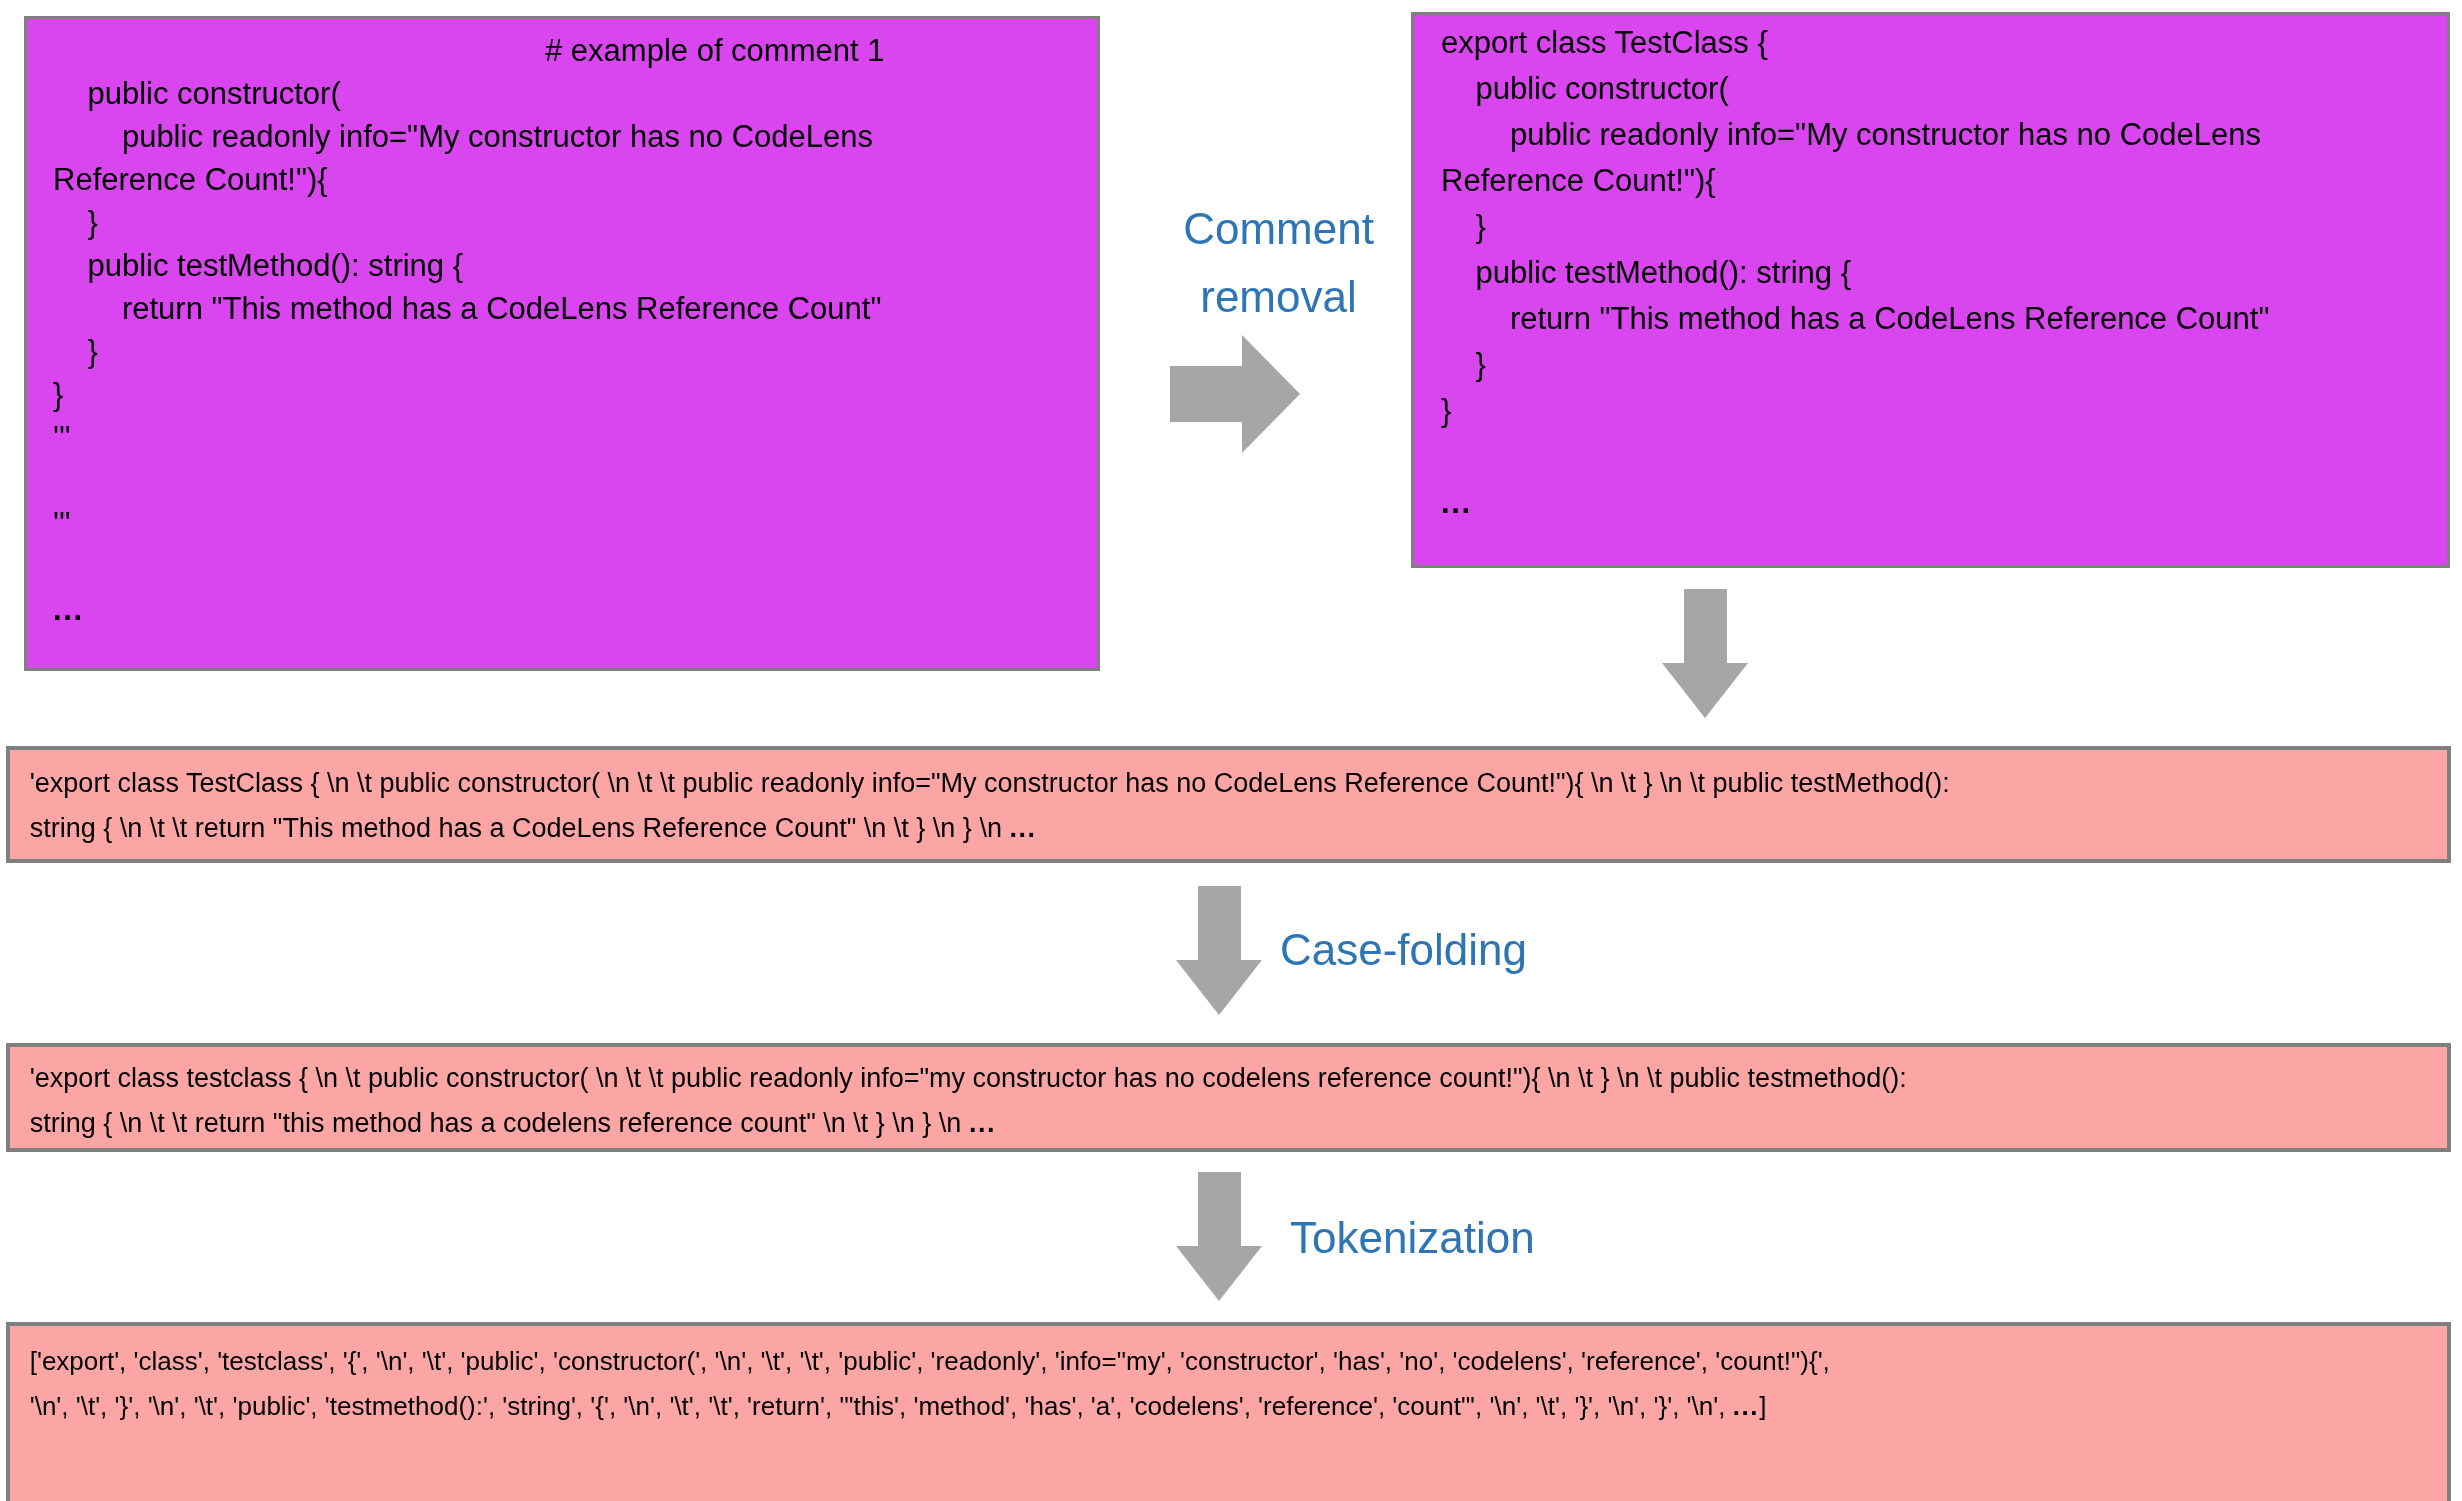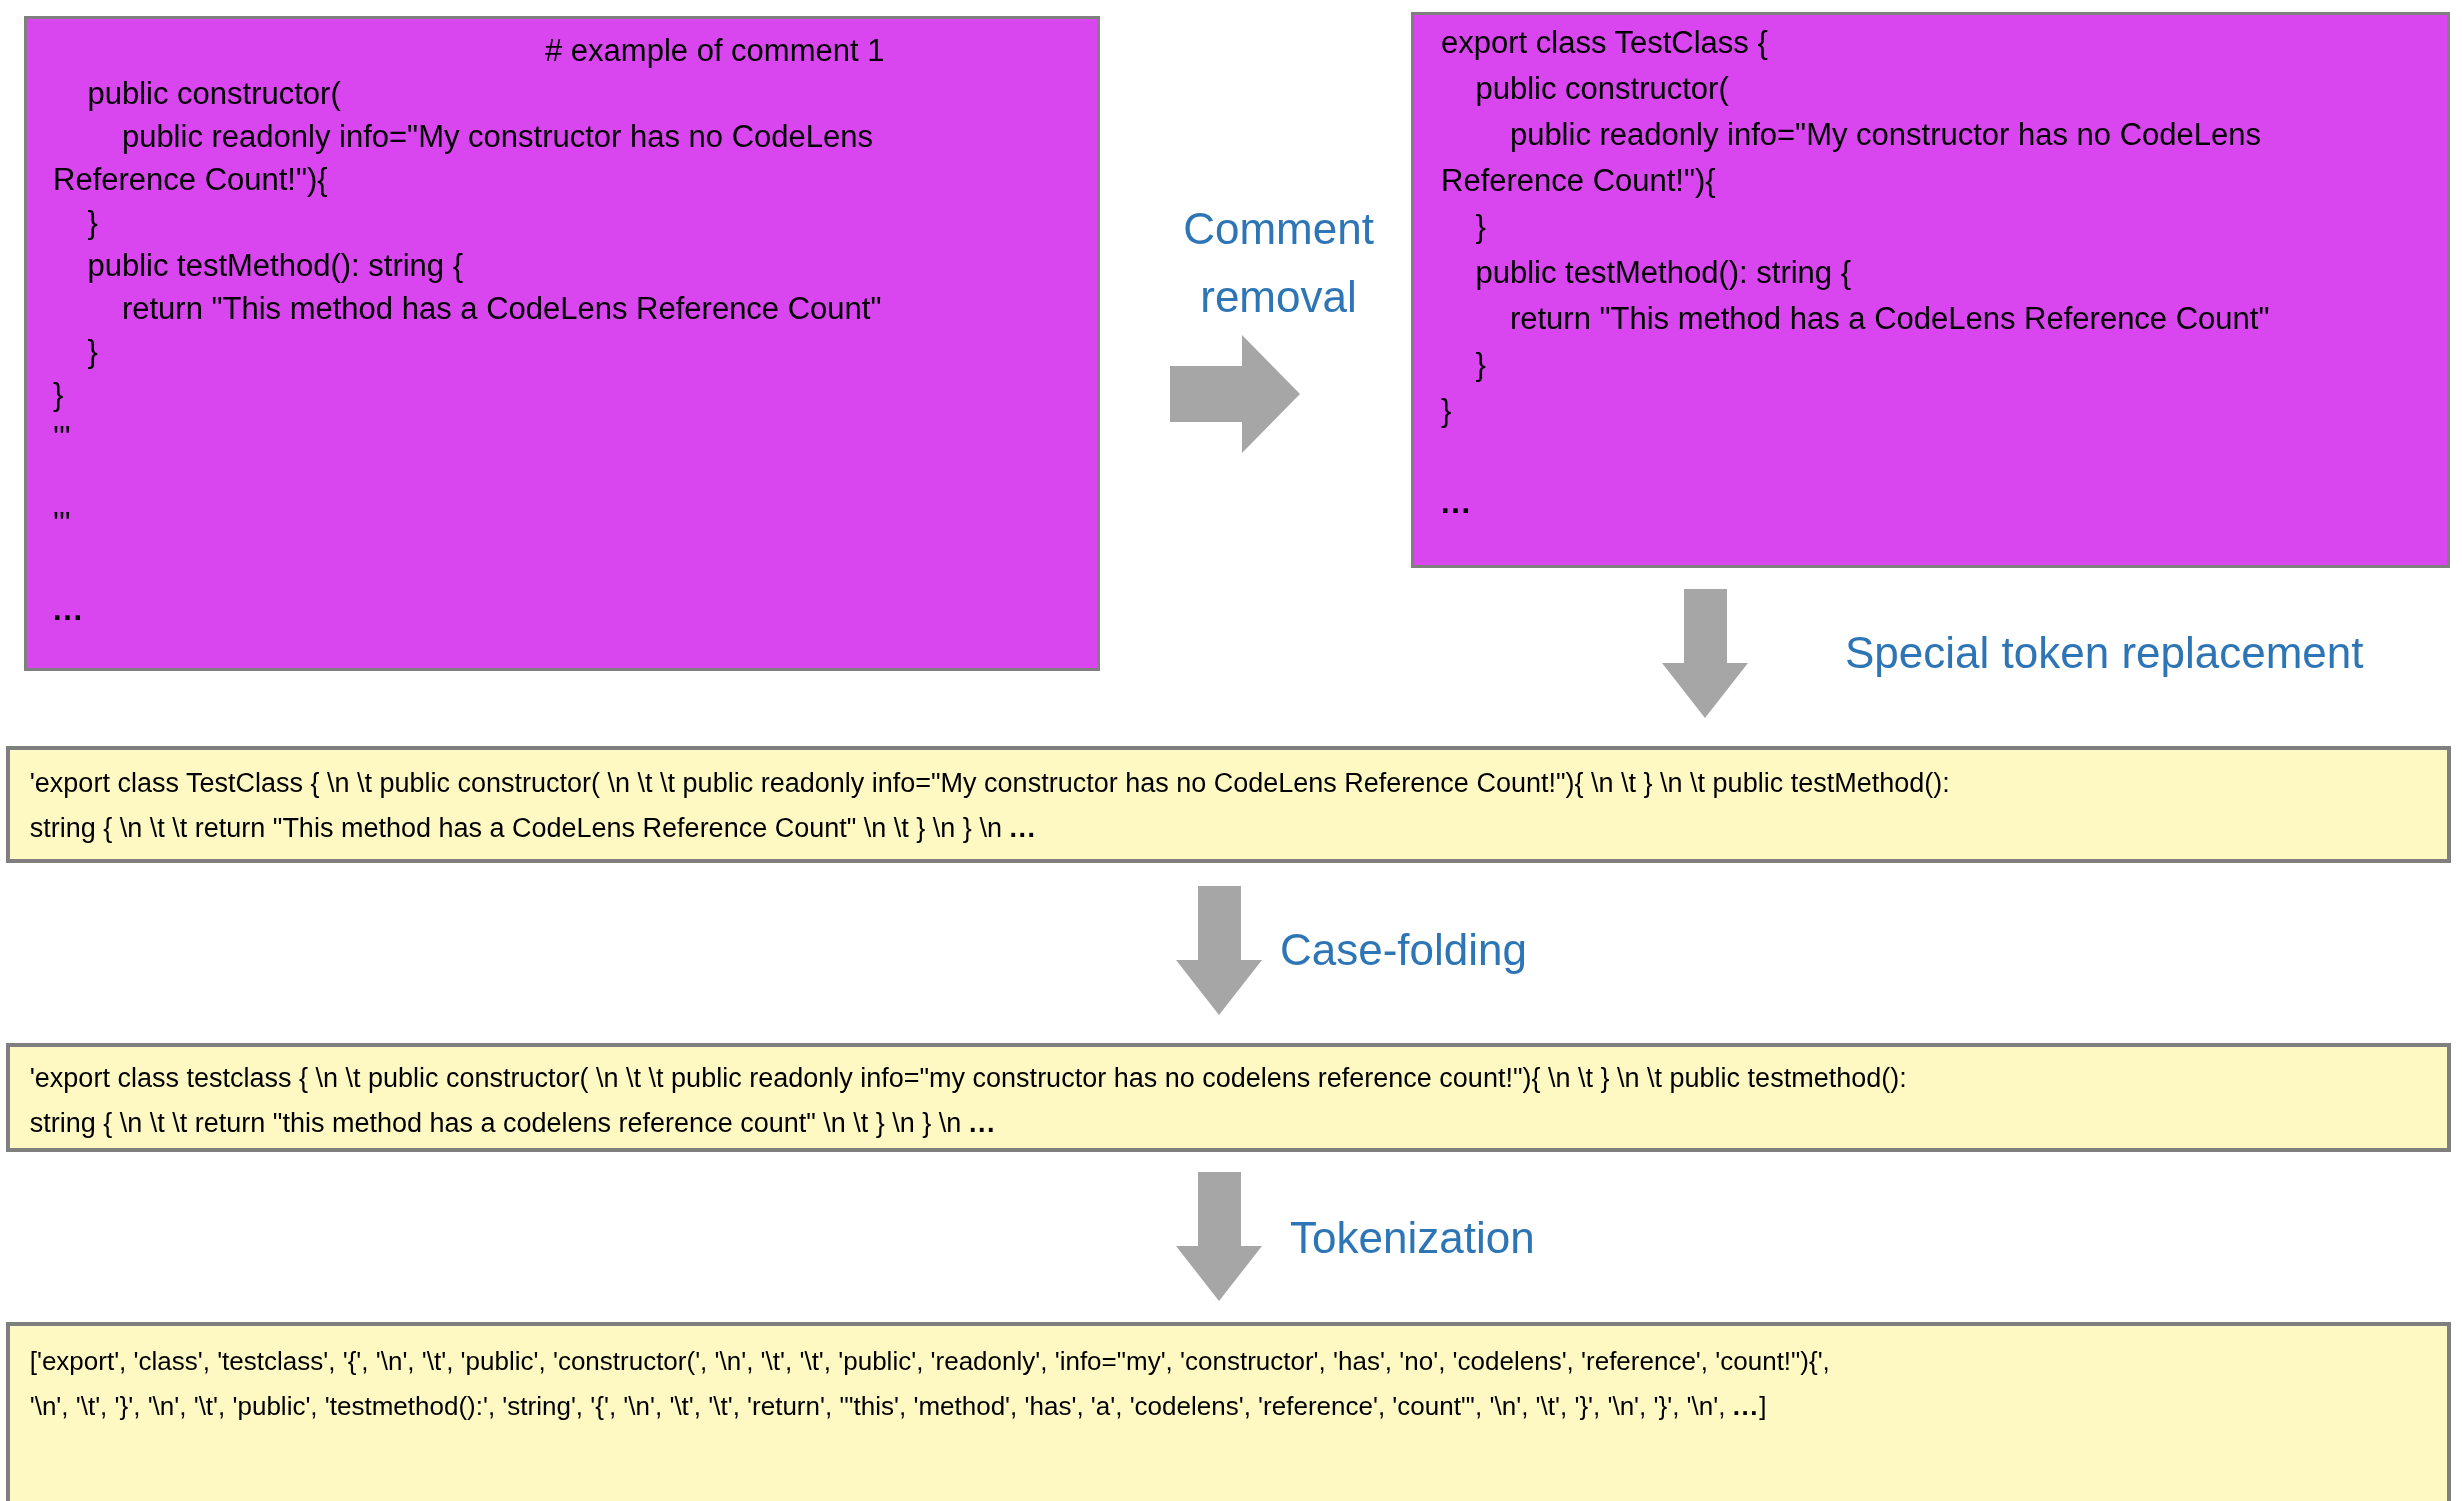--- a/index.html
+++ b/index.html
@@ -24,21 +24,21 @@
   }
   .box-top { font-size: 31px; }
   .box-top .code-line { height: 43px; line-height: 43px; }
   #box-clean .code-line { height: 46px; line-height: 46px; }
   .ellipsis-line { font-weight: bold; letter-spacing: 1.6px; }
   .line-with-comment { position: relative; }
   .inline-comment { position: absolute; left: 492px; top: 0; }
 
   .widebox {
     position: absolute;
-    background: #fef9c3;
+    background: #fca5a5;
     border: 4px solid #7f7f7f;
     box-sizing: border-box;
   }
   .widebox .flow-line {
     white-space: pre;
     overflow: hidden;
     height: 45px;
     line-height: 45px;
   }
   .bold-dots { font-weight: bold; letter-spacing: 1.6px; }
@@ -119,21 +119,20 @@
     <div class="code-line">    }</div>
     <div class="code-line">}</div>
     <div class="code-line"></div>
     <div class="code-line ellipsis-line">...</div>
   </div>
 
   <div class="arrow arrow-down" style="left:1662px; top:589px;">
     <div class="stem"></div>
     <div class="head"></div>
   </div>
-  <div class="stage-label" style="left:1845px; top:619px;">Special token replacement</div>
 
   <div class="widebox" style="left:6.4px; top:746px; width:2445px; height:117px; padding:11.3px 19.3px 0; font-size:27px;">
     <div class="flow-line"><span>'export class TestClass { \n \t public constructor( \n \t \t public readonly info="My constructor has no CodeLens Reference Count!"){ \n \t } \n \t public testMethod():</span></div>
     <div class="flow-line"><span>string { \n \t \t return "This method has a CodeLens Reference Count" \n \t } \n } \n </span><span class="bold-dots">...</span></div>
   </div>
 
   <div class="arrow arrow-down" style="left:1176px; top:886px;">
     <div class="stem"></div>
     <div class="head"></div>
   </div>

